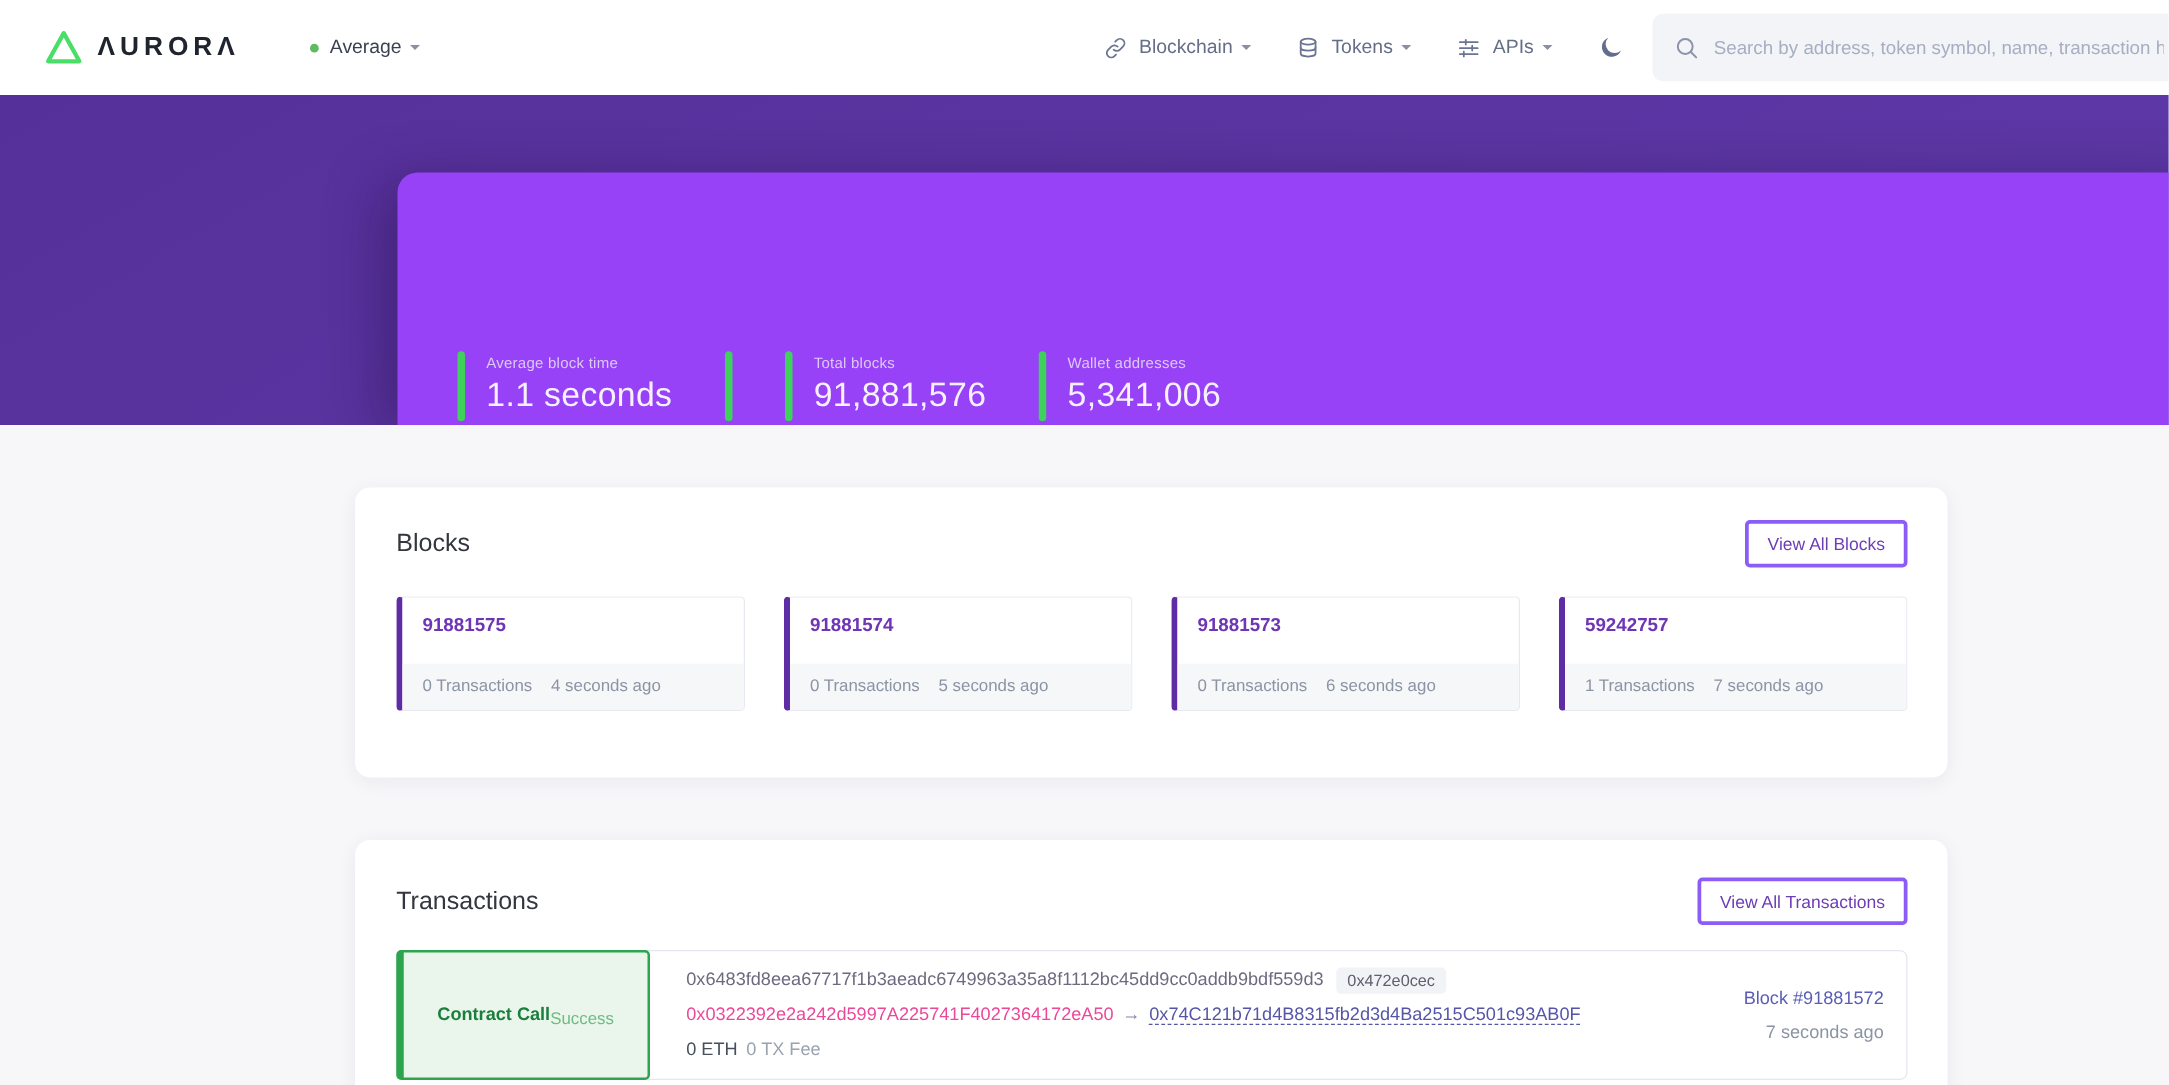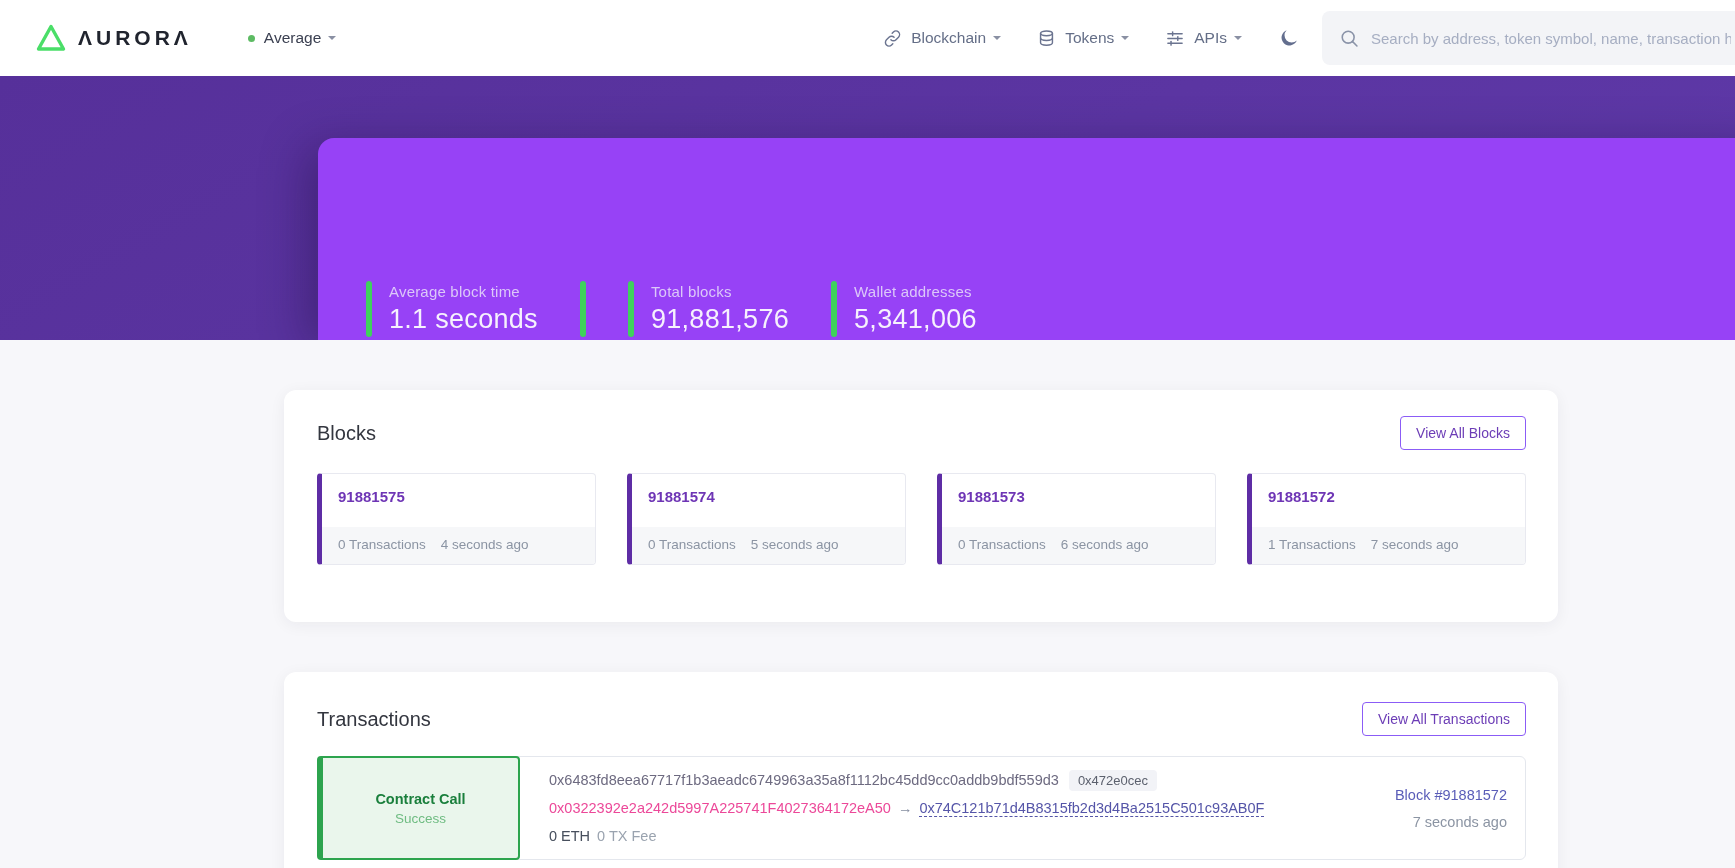--- a/index.html
+++ b/index.html
@@ -59,34 +59,34 @@
     background:#9742f6; border-radius:16px 0 0 0;
     box-shadow:-12px 8px 45px rgba(25,8,55,.35);
   }
   .stats-row{
     position:absolute; left:366px; top:205px;
     display:flex;
   }
   .stat{ display:flex; margin-right:42px; }
   .stat-bar{ width:6px; height:56px; border-radius:3px; background:#3fd15c; flex:none; }
   .stat-body{ margin-left:17px; padding-top:2px; }
-  .stat-label{ font-size:15px; color:#dcc8f9; letter-spacing:.2px; }
+  .stat-label{ font-size:12px; color:#dcc8f9; letter-spacing:.2px; }
   .stat-value{ font-size:27px; color:#f6f1fd; margin-top:4px; font-weight:400; letter-spacing:.3px; }
 
   
   .panel{
     width:1274px; margin-left:284px; background:#fff;
     border-radius:12px; box-shadow:0 3px 16px rgba(30,32,45,.06);
   }
   .panel-head{
     display:flex; align-items:center; justify-content:space-between;
   }
   .panel-title{ font-size:20px; color:#33363f; font-weight:500; }
   .btn-outline{
-    background:#fff; border:1px solid #8b5cf6; color:#6c3db6;
+    background:#fff; border:3px solid #8b5cf6; color:#6c3db6;
     font-family:"Liberation Sans", sans-serif;
     font-size:14px; border-radius:4px; padding:8px 15px; cursor:pointer;
   }
 
   
   .blocks-panel{ margin-top:50px; height:232px; padding:26px 32px 0 33px; }
   .blocks-row{ display:flex; margin-top:23px; }
   .block-item{
     width:279px; height:92px; margin-right:31px;
     border:1px solid #e8e9f0; border-left:5px solid #5e2da5; border-radius:4px;
@@ -104,21 +104,21 @@
   
   .tx-panel{ margin-top:50px; height:250px; padding:30px 32px 0 33px; }
   .tx-tile{
     position:relative; margin-top:20px; height:104px;
     border:1px solid #e4e7ed; border-radius:6px;
     display:flex; align-items:center; background:#fff;
   }
   .tx-badge{
     position:absolute; left:-1px; top:-1px; bottom:-1px; width:203px;
     background:#eaf6ec; border:2px solid #2da44e; border-left-width:6px;
-    border-radius:4px; display:flex; flex-direction:column;
+    border-radius:4px; display:flex; flex-direction:row;
     align-items:center; justify-content:center; text-align:center;
   }
   .tx-type{ color:#1a7f3c; font-weight:700; font-size:14.5px; }
   .tx-status{ color:#6fbc82; font-size:13.5px; margin-top:4px; }
   .tx-main{ margin-left:231px; display:flex; flex-direction:column; font-size:14.5px; }
   .tx-line{ display:flex; align-items:center; height:22px; margin:3px 0; white-space:nowrap; }
   .tx-hash{ color:#6d6a80; cursor:pointer; }
   .tx-method{
     margin-left:10px; background:#f2f3f7; color:#5c616e;
     font-size:13px; padding:3px 9px; border-radius:4px;
@@ -250,21 +250,21 @@
       </div>
     </div>
     <div class="block-item">
       <div class="block-num-wrap"><a class="block-num">91881573</a></div>
       <div class="block-foot">
         <span>0 Transactions</span>
         <span>6 seconds ago</span>
       </div>
     </div>
     <div class="block-item">
-      <div class="block-num-wrap"><a class="block-num">91881572</a></div>
+      <div class="block-num-wrap"><a class="block-num">59242757</a></div>
       <div class="block-foot">
         <span>1 Transactions</span>
         <span>7 seconds ago</span>
       </div>
     </div>
   </div>
 </div>
 
 <div class="panel tx-panel">
   <div class="panel-head">

